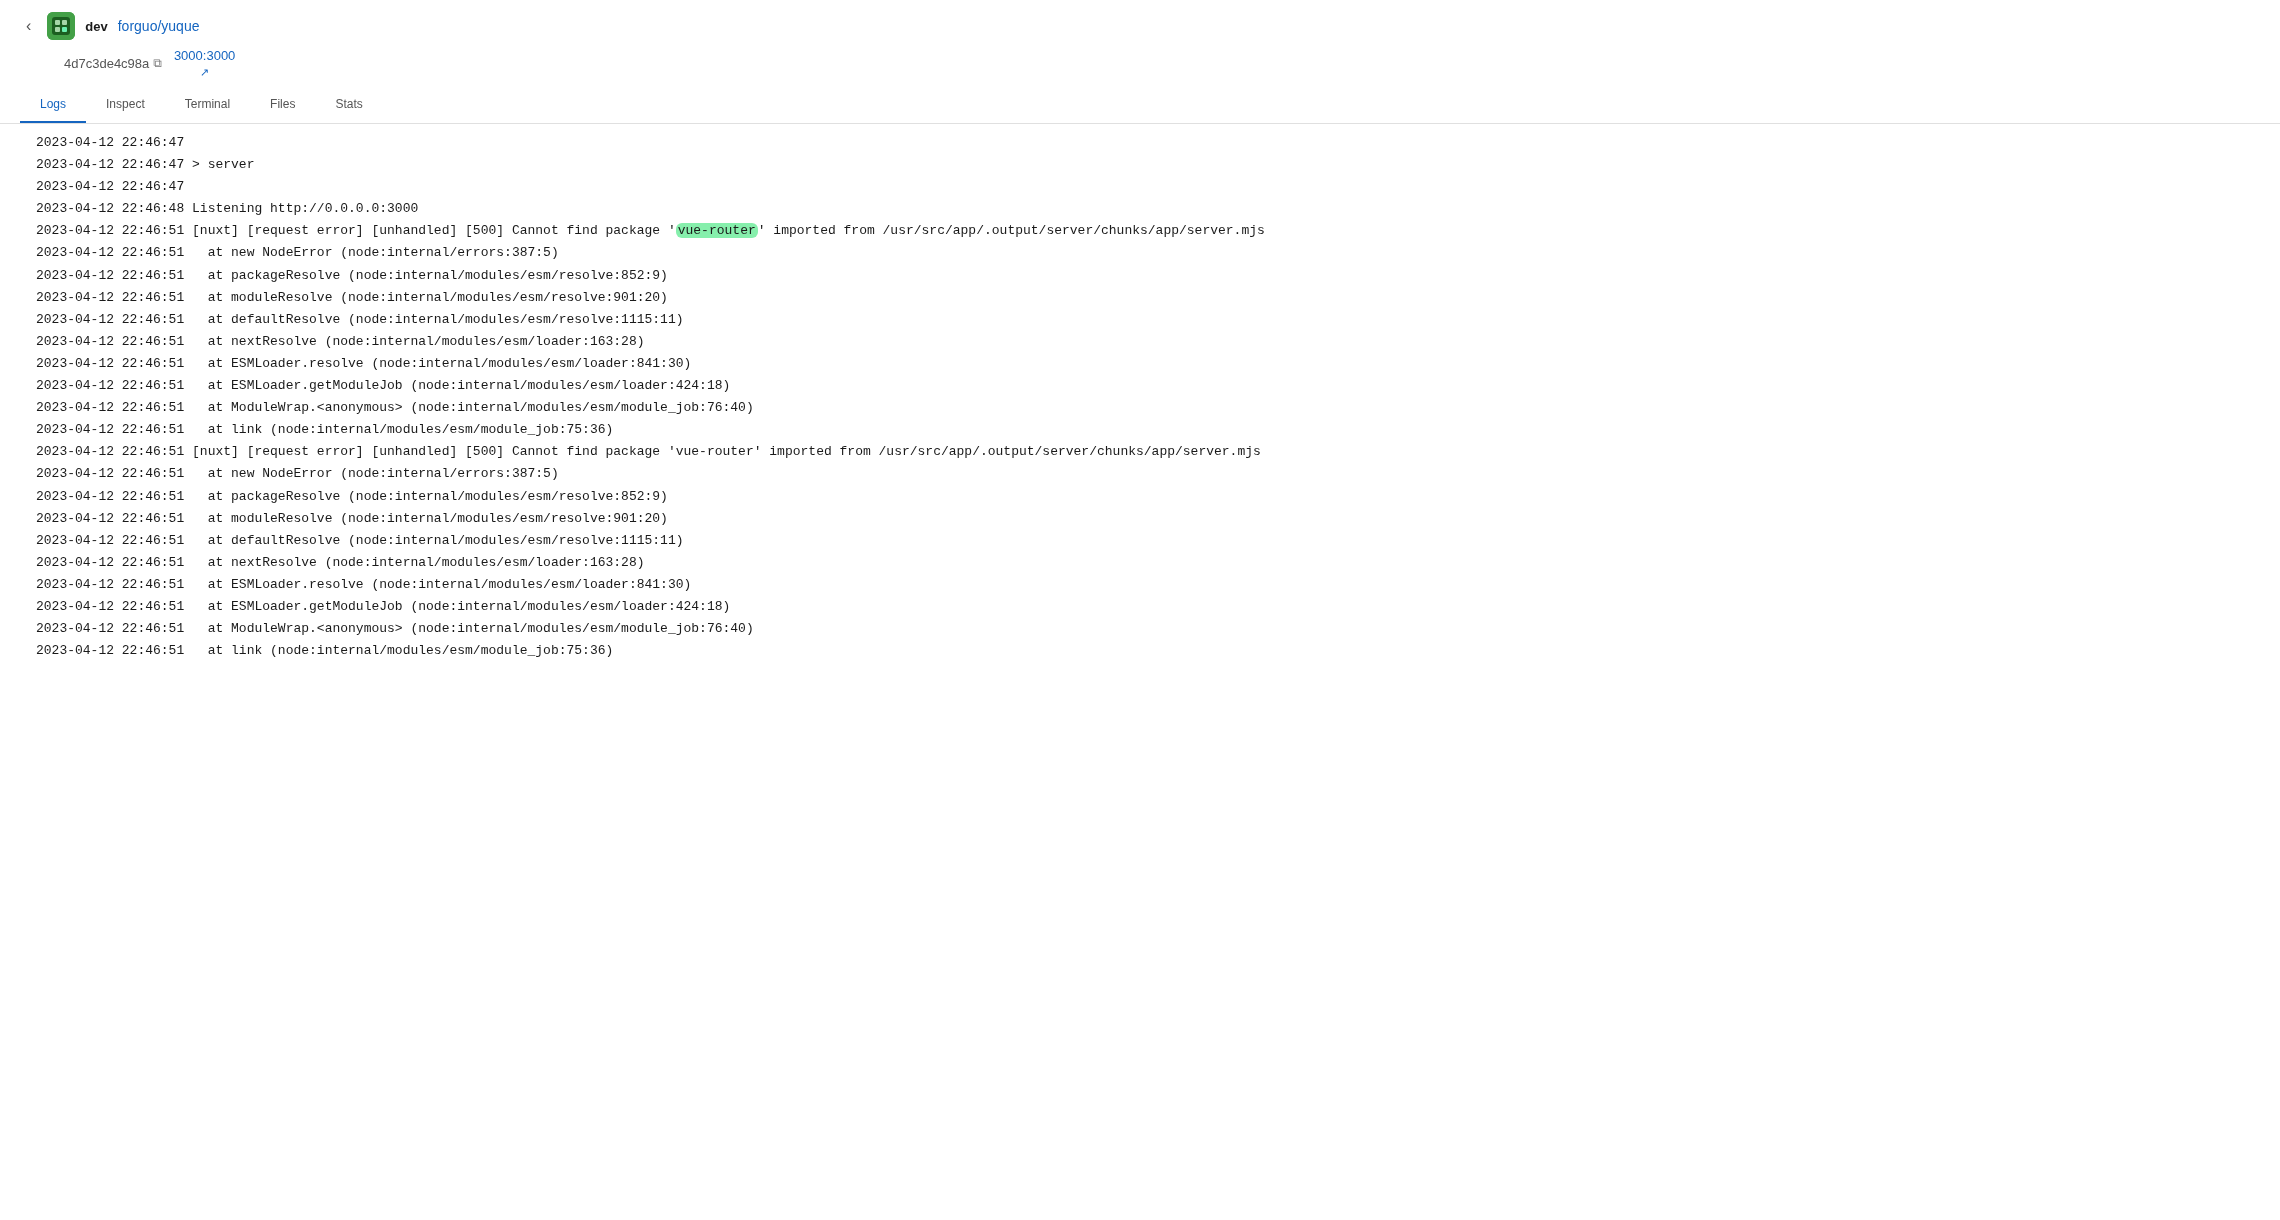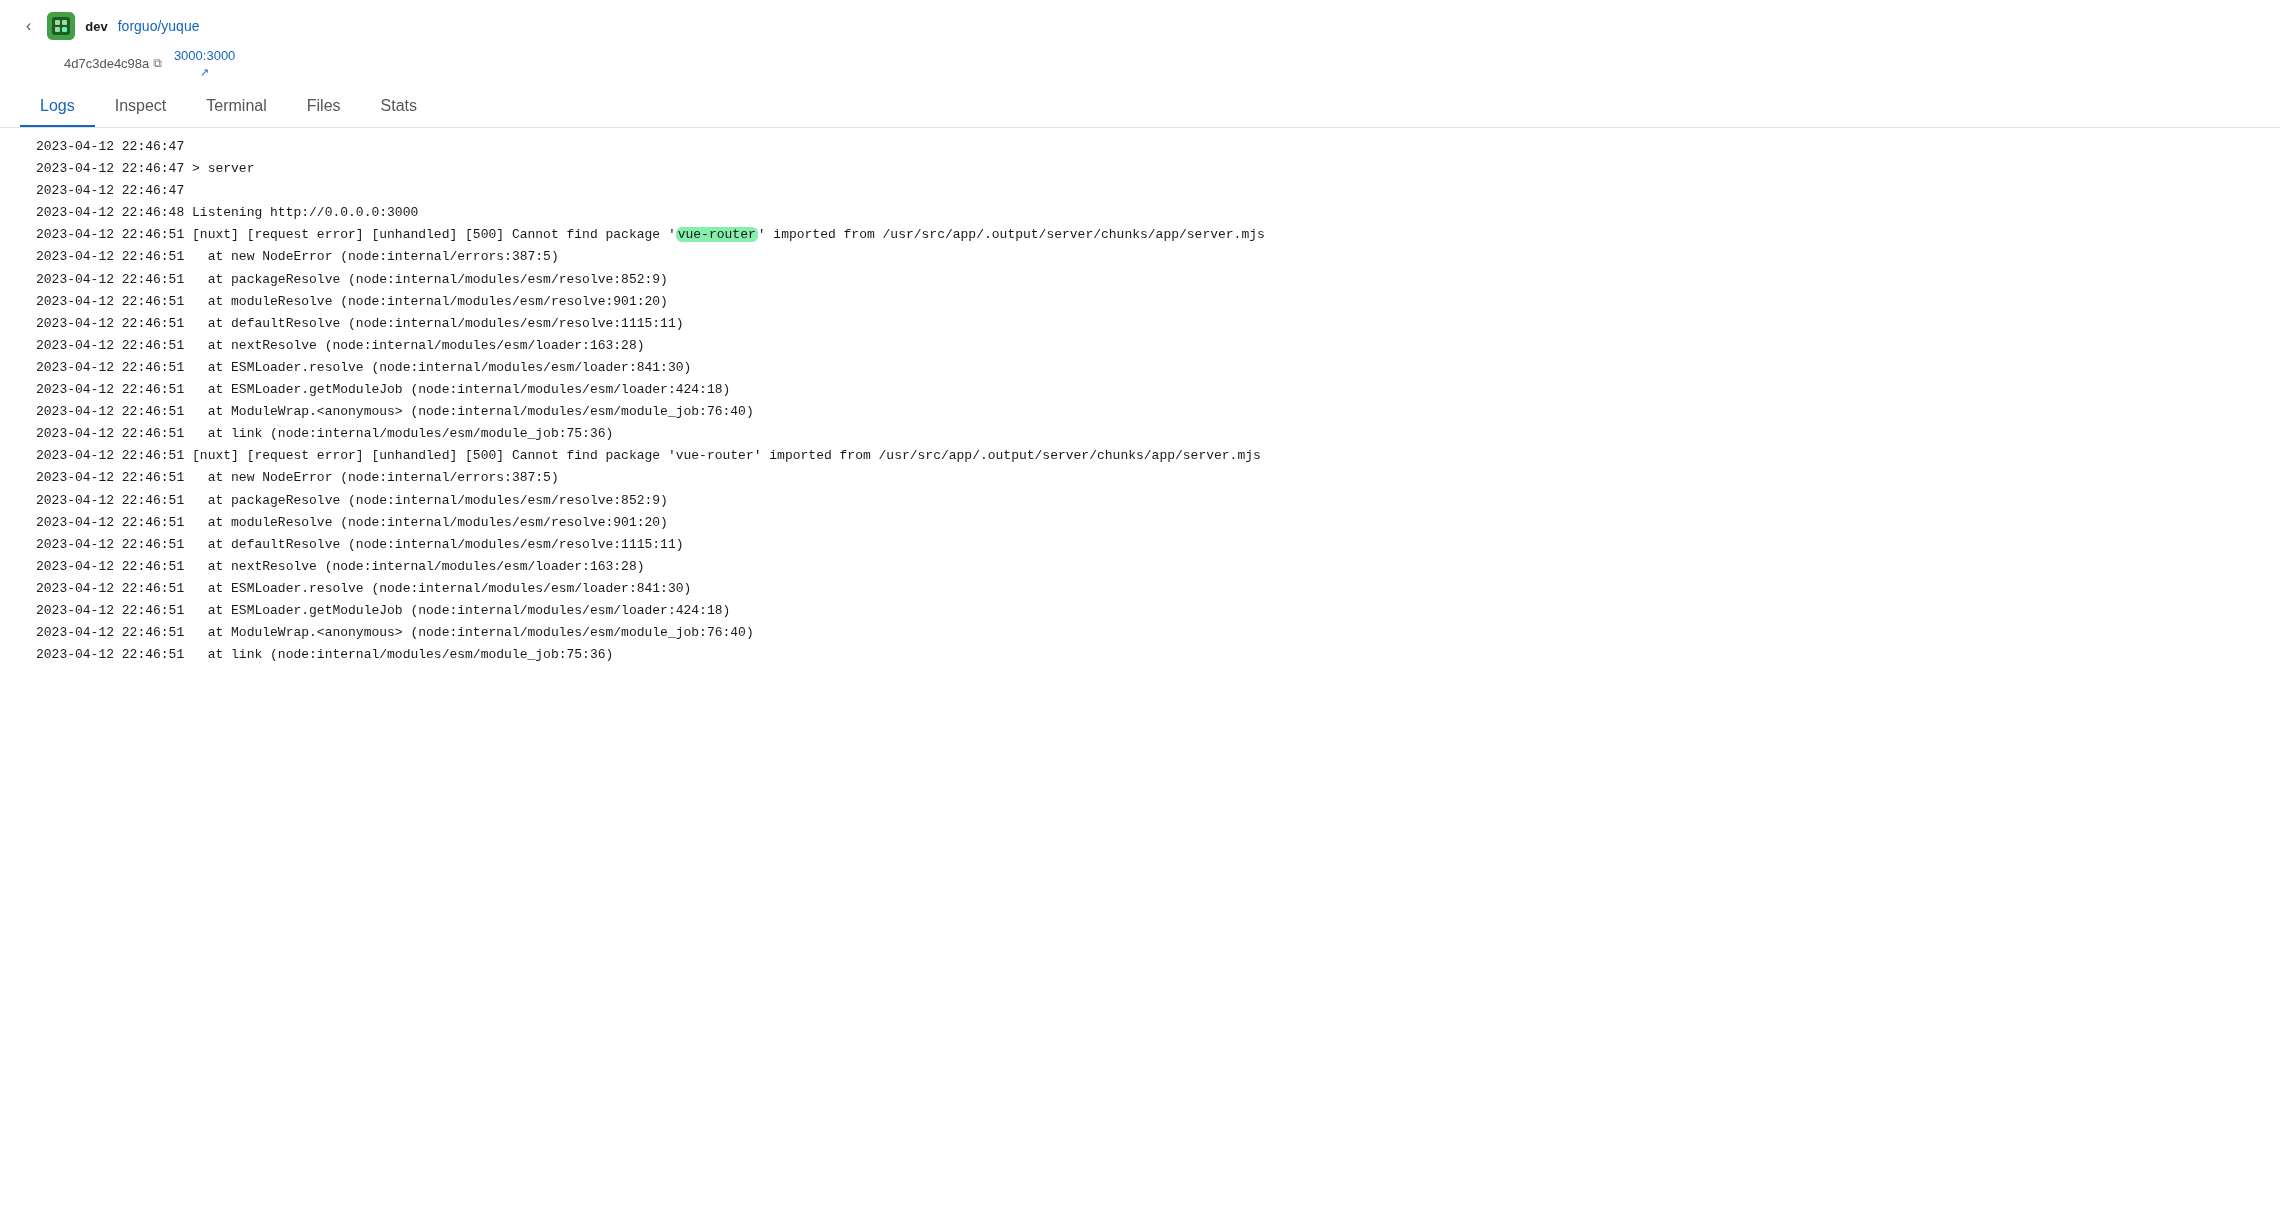--- a/index.html
+++ b/index.html
@@ -75,21 +75,21 @@
     .external-icon {
       font-size: 11px;
     }
     .tabs {
       display: flex;
       gap: 0;
       padding-left: 0;
     }
     .tab {
       padding: 10px 20px;
-      font-size: 16px;
+      font-size: 12px;
       font-weight: 500;
       color: #555;
       cursor: pointer;
       border-bottom: 2px solid transparent;
       text-decoration: none;
     }
     .tab.active {
       color: #1565c0;
       border-bottom: 2px solid #1565c0;
     }

